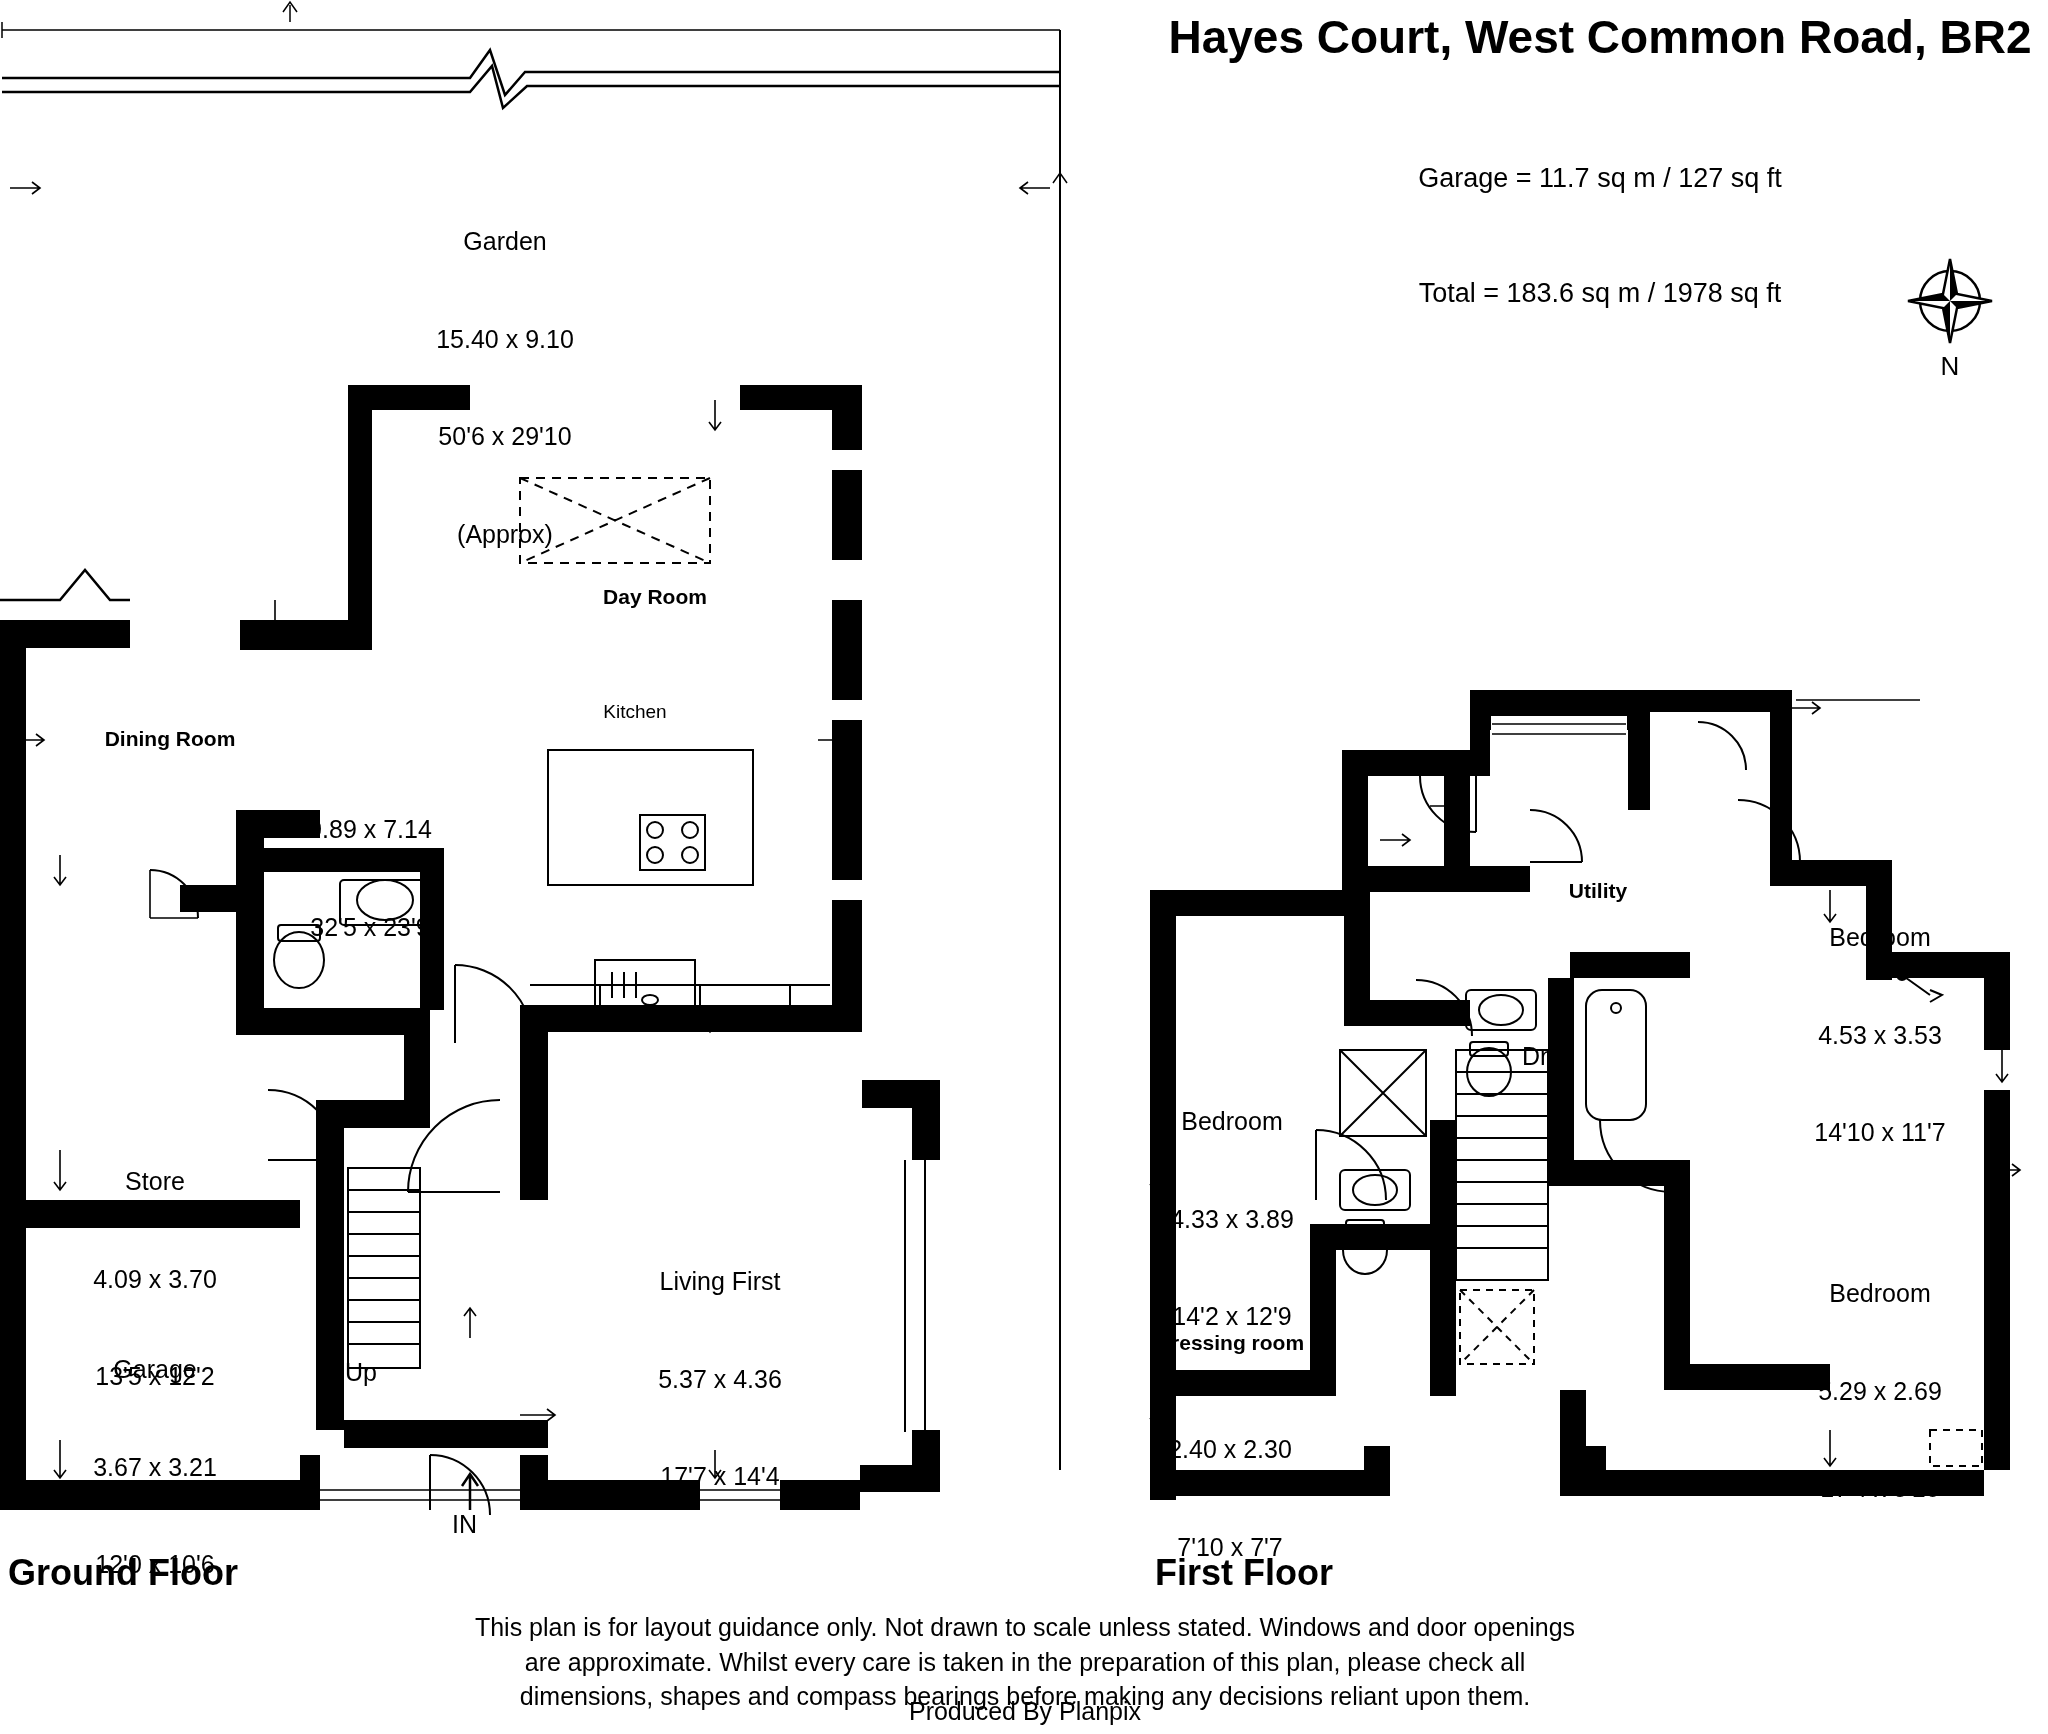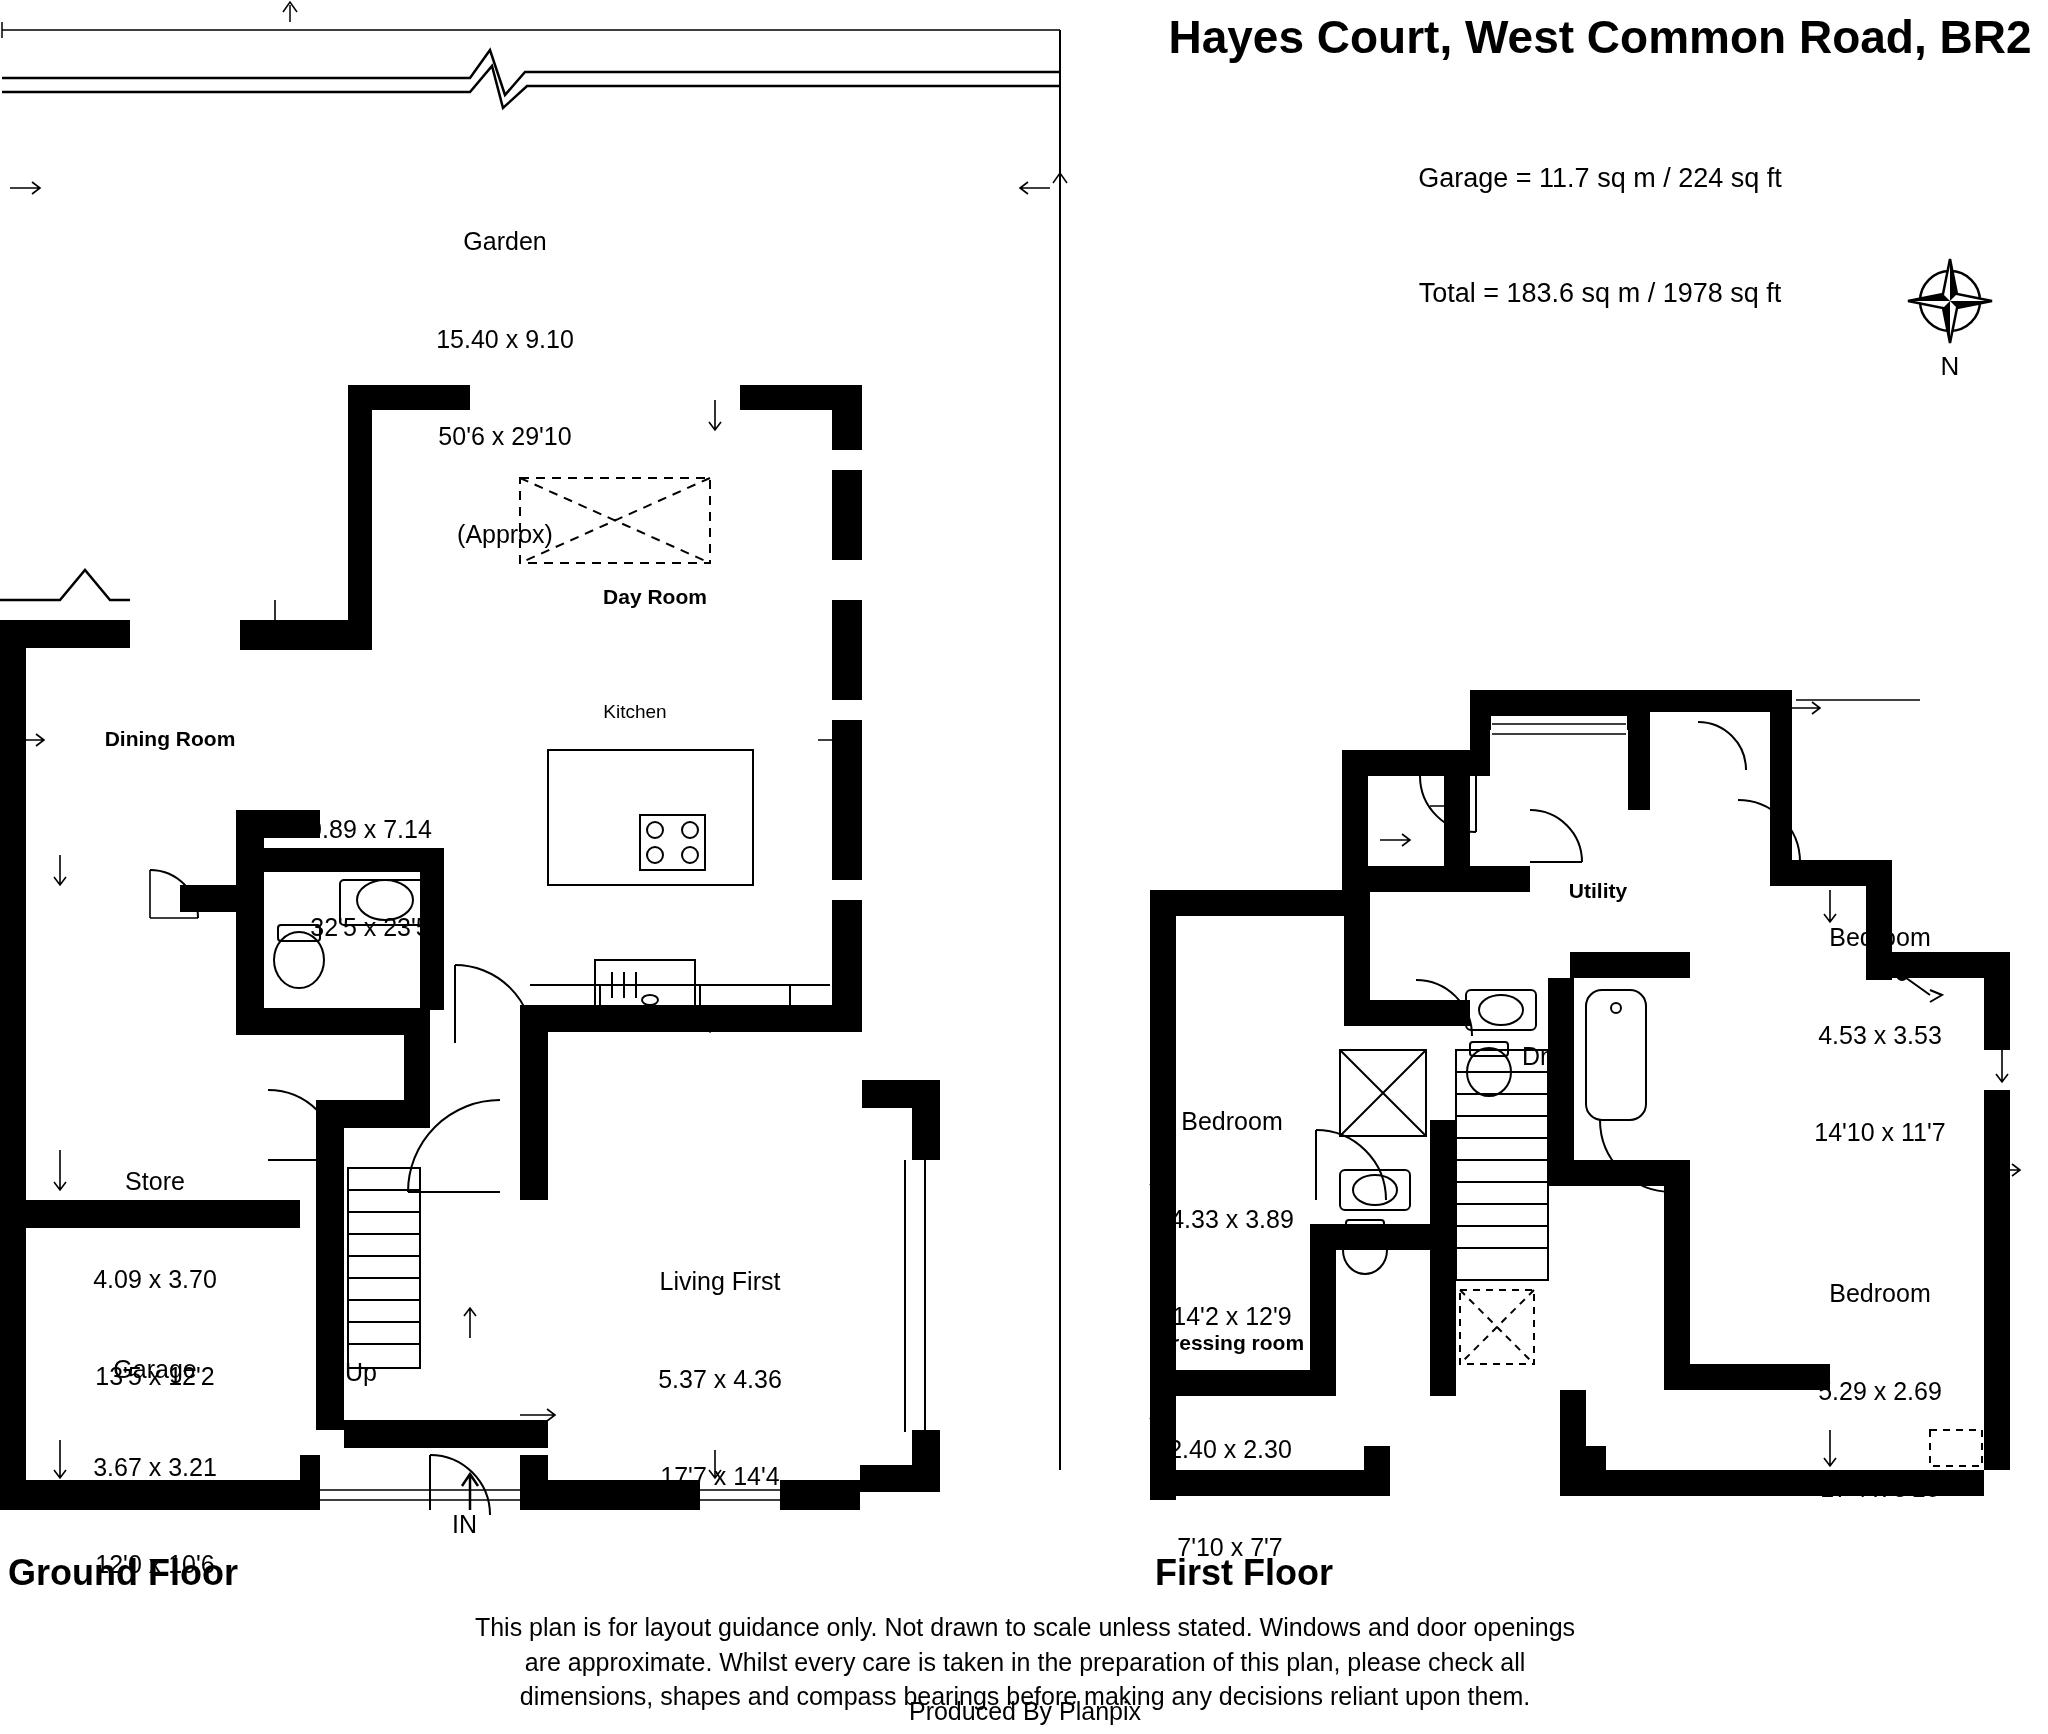--- a/index.html
+++ b/index.html
@@ -58,21 +58,21 @@
   .tiny { font-size: 19px; }
 
   svg.plan { position: absolute; left: 0; top: 0; overflow: visible; }
 </style>
 </head>
 <body>
 
 <div class="txt" id="title">Hayes Court, West Common Road, BR2</div>
 
 <div class="txt" id="area-block">
-  <div>Garage = 11.7 sq m / 224 sq ft</div>
+  <div>Garage = 11.7 sq m / 127 sq ft</div>
   <div>Total = 183.6 sq m / 1978 sq ft</div>
 </div>
 
 <div class="abs" id="compass">
   <svg width="110" height="96" viewBox="0 0 110 96">
     <g transform="translate(55,46)">
       <circle cx="0" cy="0" r="30" fill="none" stroke="#000" stroke-width="2.5"></circle>
 
       <polygon points="0,-42 7,-7 42,0 7,7 0,42 -7,7 -42,0 -7,-7" fill="#ffffff" stroke="#000" stroke-width="2.5"></polygon>
       <polygon points="0,-42 7,-7 0,0" fill="#000"></polygon>
@@ -225,21 +225,21 @@
 </div>
 
 <div class="txt small-bold" style="left:555px; top:558px; width:200px; text-align:center;margin-top:26px;">Day Room</div>
 
 <div class="txt tiny" style="left:555px; top:700px; width:160px; text-align:center;">Kitchen</div>
 
 <div class="txt small-bold" style="left:60px; top:726px; width:220px; text-align:center;">Dining Room</div>
 
 <div class="txt room-label" style="left:255px; top:748px; width:230px;">
   <div>9.89 x 7.14</div>
-  <div>32'5 x 23'5</div>
+  <div>32'5 x 23'9</div>
 </div>
 
 <div class="txt room-label" style="left:40px; top:1100px; width:230px;">
   <div class="name">Store</div>
   <div>4.09 x 3.70</div>
   <div>13'5 x 12'2</div>
 </div>
 
 <div class="txt room-label" style="left:40px; top:1288px; width:230px;">
   <div class="name">Garage</div>

